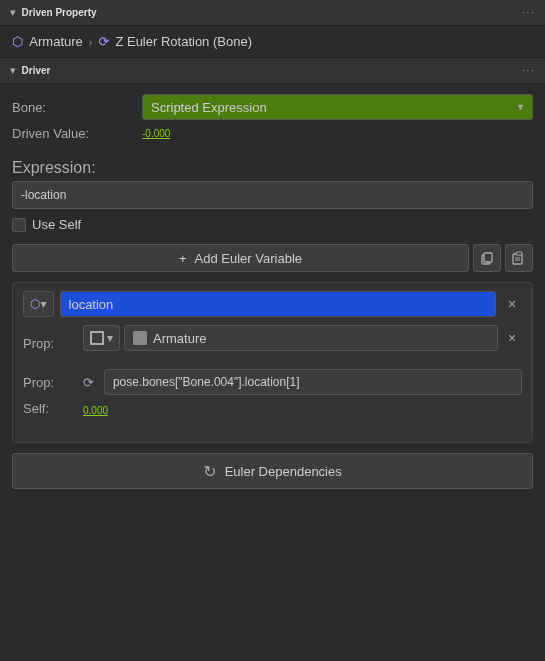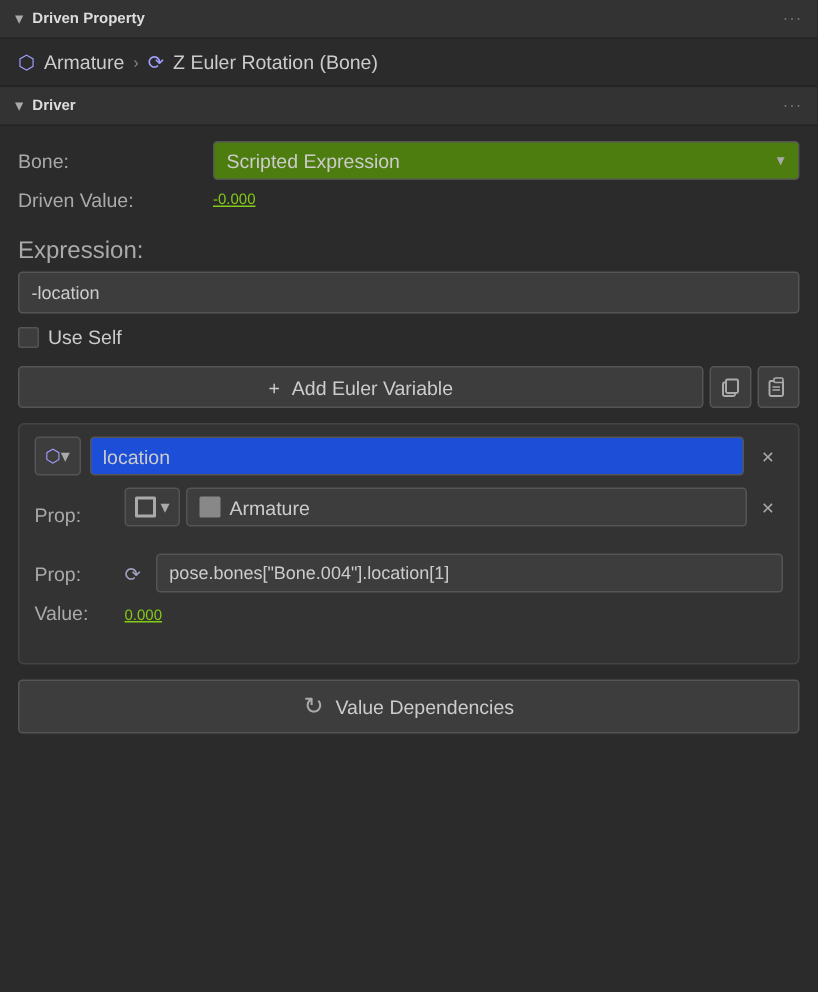--- a/index.html
+++ b/index.html
@@ -485,24 +485,24 @@
 
       <div class="path-row sub-field-row">
         <span class="sub-label">Prop:</span>
         <div style="display:flex;align-items:center;flex:1;gap:4px;">
           <span class="path-icon">⟳</span>
           <div class="path-value">pose.bones["Bone.004"].location[1]</div>
         </div>
       </div>
 
       <div class="sub-field-row">
-        <span class="sub-label">Value:</span>
+        <span class="sub-label">Self:</span>
         <span class="field-value">0.000</span>
       </div>
     </div>
 
     
     <button class="update-btn">
       <span class="refresh-icon">↻</span>
-      <span>Value Dependencies</span>
+      <span>Euler Dependencies</span>
     </button>
   </div>
 </div>
 
 </body></html>

